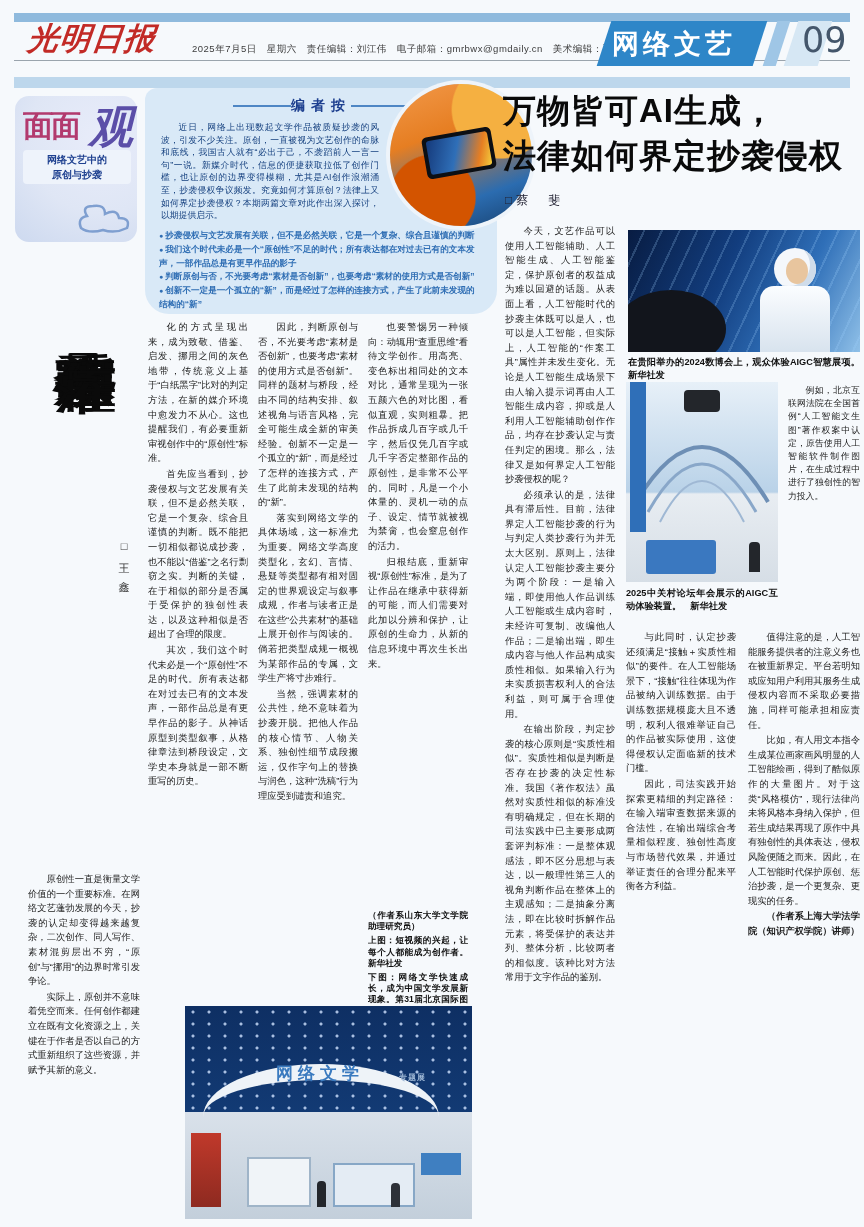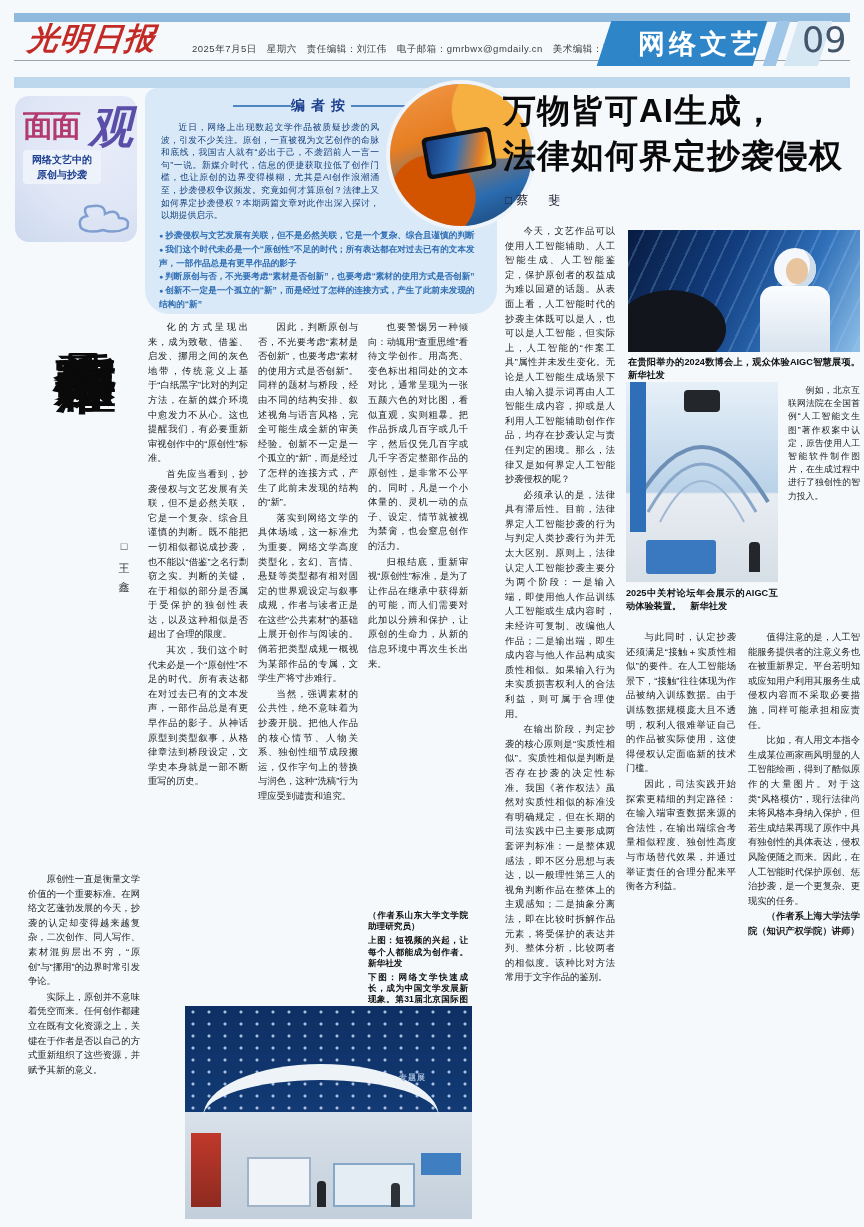--- a/index.html
+++ b/index.html
@@ -9,21 +9,21 @@
 
   
   .topbar{left:14px;top:13px;width:836px;height:9px;background:#8fbadd;}
   .masthead{left:28px;top:18px;width:155px;height:40px;color:#c22a26;
             font-family:"Liberation Serif","DejaVu Serif",serif;font-weight:900;
             font-style:italic;font-size:31px;letter-spacing:1px;transform:skewX(-6deg);}
   .dateline{left:192px;top:43px;font-size:9.5px;color:#3c3c3c;letter-spacing:.5px;}
   .hairline{left:14px;top:60px;width:836px;height:1px;background:#9aa4ad;}
   .band2{left:14px;top:77px;width:836px;height:11px;background:#bdd7ec;}
   .badge-main{left:604px;top:21px;width:156px;height:45px;background:#2e86c8;transform:skewX(-18deg);}
-  .badge-label{left:612px;top:26px;width:150px;text-align:right;color:#fff;font-weight:bold;
+  .badge-label{left:612px;top:26px;width:150px;text-align:left;color:#fff;font-weight:bold;
                font-size:27px;letter-spacing:4px;font-family:"Liberation Serif","DejaVu Serif",serif;}
   .badge-stripe{left:770px;top:21px;width:13px;height:45px;background:#9fc6e6;transform:skewX(-18deg);}
   .badge-pale{left:791px;top:21px;width:34px;height:45px;background:#d6e7f4;transform:skewX(-18deg);}
   .pageno{left:802px;top:20px;font-size:35px;color:#44566b;font-family:"DejaVu Sans","Liberation Sans",sans-serif;}
 
   
   .edbox{left:145px;top:88px;width:352px;height:226px;background:#d9e9f7;
          border-radius:12px 12px 24px 24px;overflow:hidden;}
   .ed-titlerow{display:flex;align-items:center;justify-content:center;margin-top:9px;}
   .ed-titlerow .tline{width:58px;height:2px;background:#4e86c4;}
@@ -53,21 +53,21 @@
         font-size:33px;line-height:45px;letter-spacing:1px;}
   .r-author{left:505px;top:192px;font-size:12px;color:#223;letter-spacing:4px;}
 
   .mmg{left:15px;top:96px;width:122px;height:146px;border-radius:14px;
        background:radial-gradient(circle at 70% 30%,#e8ecfa 0%,#dfe6f5 55%,#cdd9ef 100%);}
   .mmg .mm{position:absolute;left:8px;top:10px;font-family:"Liberation Serif","DejaVu Serif",serif;
        font-weight:900;font-size:30px;color:#b23a6e;letter-spacing:-2px;text-align:right;}
   .mmg .guan{position:absolute;right:4px;top:2px;font-family:"Liberation Serif","DejaVu Serif",serif;
        font-weight:900;font-style:italic;font-size:44px;color:#5b4ea8;}
   .mmg .sub{position:absolute;left:8px;top:54px;width:74px;font-size:10px;font-weight:bold;
-       color:#1d3f8f;line-height:15px;background:#eef3fb;border-radius:4px;padding:2px 2px;text-align:center;}
+       color:#1d3f8f;line-height:15px;background:#eef3fb;border-radius:4px;padding:2px 17px;text-align:center;}
   .mmg svg{position:absolute;right:2px;bottom:6px;}
 
   
   .vh-wrap{left:26px;top:326px;width:116px;height:540px;display:flex;justify-content:center;}
   .vh{writing-mode:vertical-rl;text-orientation:upright;font-family:"Liberation Serif","DejaVu Serif",serif;
       font-weight:900;font-size:33px;line-height:1;letter-spacing:2px;color:#0a0a0a;
       transform:scaleX(1.85);transform-origin:center;}
   .vh-author{left:116px;top:540px;writing-mode:vertical-rl;text-orientation:upright;
       font-size:11px;color:#333;letter-spacing:3px;}
 
@@ -238,20 +238,21 @@
     </div>
   <div class="abs capblock" style="left:368px;top:868px;width:100px;height:134px;margin-top:42px;">
       <p>（作者系山东大学文学院助理研究员）</p>
       <p>上图：短视频的兴起，让每个人都能成为创作者。　新华社发</p>
       <p>下图：网络文学快速成长，成为中国文学发展新现象。第31届北京国际图书博览会设立网络文学展，展示网络文学发展成就。　资料图片</p>
     </div>
 
   <div class="abs bphoto">
     <div class="dots"></div>
     <div class="arch"></div>
+    <div class="archlabel">网络文学</div>
     <div class="archsub">专题展</div>
     <div class="redbooth"></div>
     <div class="booth1"></div>
     <div class="booth2"></div>
     <div class="bsign"></div>
     <div class="p1"></div>
     <div class="p2"></div>
   </div>
 
 </div>

